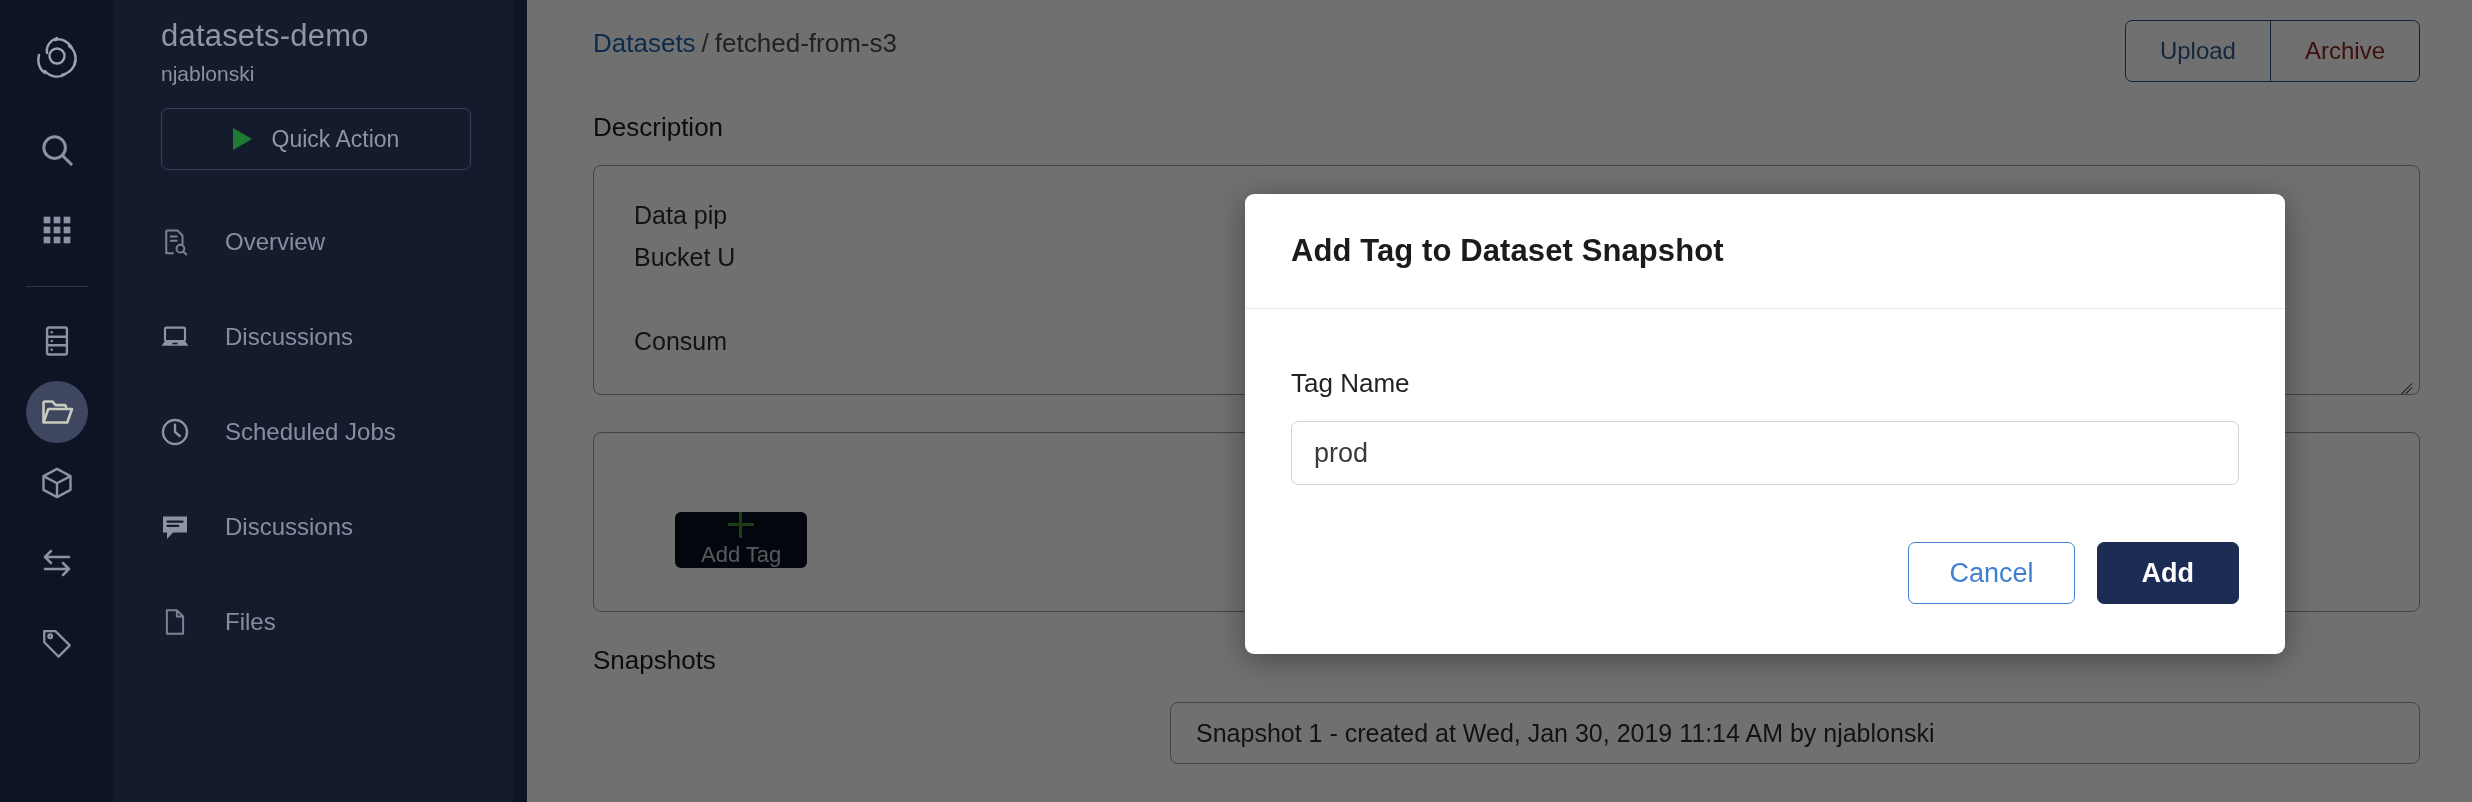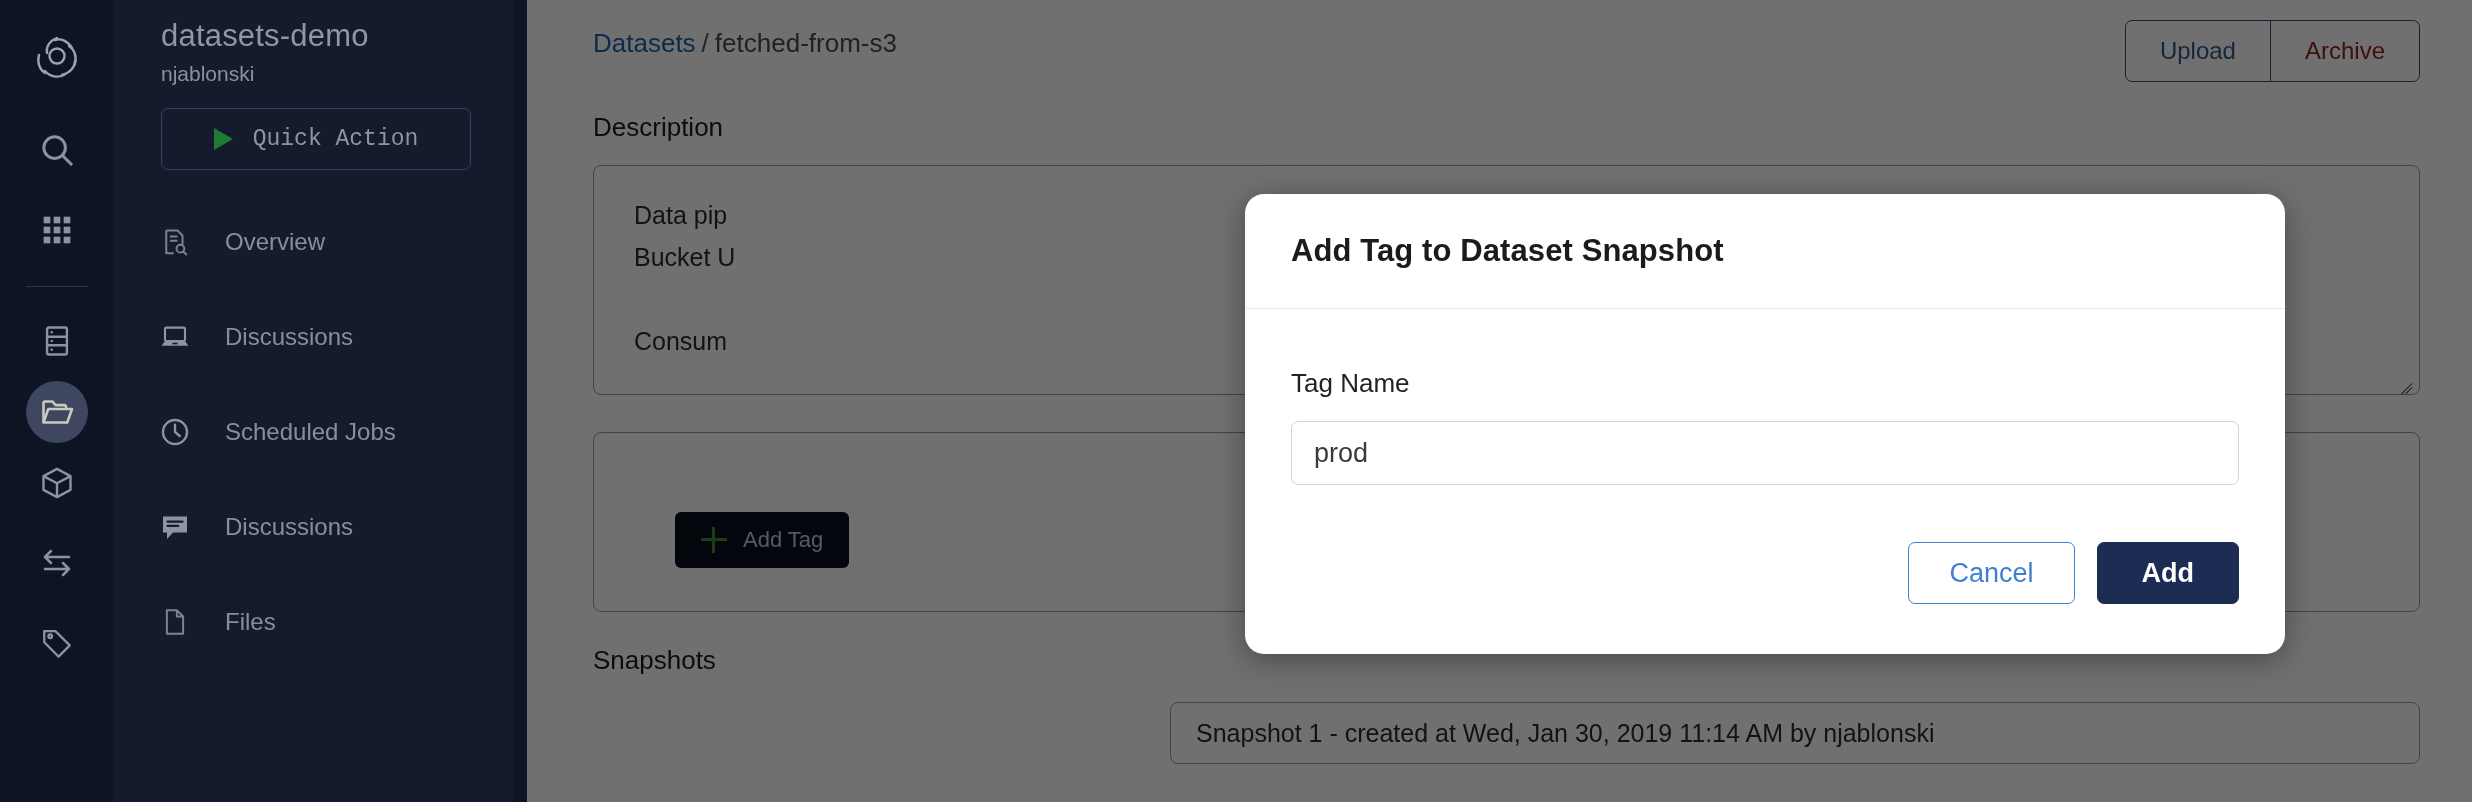--- a/index.html
+++ b/index.html
@@ -55,21 +55,20 @@
   }
   .quick-action {
     margin: 22px 0 0 48px;
     width: 310px; height: 62px;
     border: 1px solid #39415a;
     border-radius: 7px;
     background: transparent;
     display: flex; align-items: center; justify-content: center;
     gap: 20px;
     cursor: pointer;
-    font-family: Liberation Mono, monospace;
   }
   .qa-play { width: 0; height: 0; border-left: 19px solid #1f7a33;
              border-top: 11px solid transparent; border-bottom: 11px solid transparent; }
   .qa-label { font-size: 23px; color: #8e94a4; }
 
   .navlist { margin-top: 24px; }
   .navitem {
     height: 95px;
     display: flex; align-items: center;
     padding-left: 46px;
@@ -156,20 +155,21 @@
   .add-tag-btn {
     position: absolute; left: 81px; top: 79px;
     height: 56px;
     background: #080f1e;
     border-radius: 6px;
     display: flex; align-items: center;
     padding: 0 26px; gap: 16px;
     cursor: pointer;
     border: none;
     font-family: "Liberation Sans", sans-serif;
+    flex-direction: column;
   }
   .plus-ico { position: relative; width: 26px; height: 26px; }
   .plus-ico::before, .plus-ico::after {
     content: ""; position: absolute; background: #3f8f2b;
   }
   .plus-ico::before { left: 11px; top: 0; width: 3px; height: 26px; }
   .plus-ico::after  { top: 11px; left: 0; height: 3px; width: 26px; }
   .add-tag-label { font-size: 22px; color: #c8cbd2; white-space: nowrap; }
 
   #snap-row {
@@ -185,21 +185,21 @@
   .overlay {
     position: absolute; inset: 0;
     background: rgba(0,0,0,0.56);
     z-index: 40;
   }
   .modal {
     position: absolute;
     left: 718px; top: 194px;
     width: 1040px; height: 460px;
     background: #ffffff;
-    border-radius: 19px;
+    border-radius: 9px;
     box-shadow: 0 6px 30px rgba(0,0,0,.35);
     z-index: 50;
     overflow: hidden;
   }
   .modal-head {
     height: 115px;
     border-bottom: 1px solid #e6e8ea;
     display: flex; align-items: center;
     padding-left: 46px;
   }

